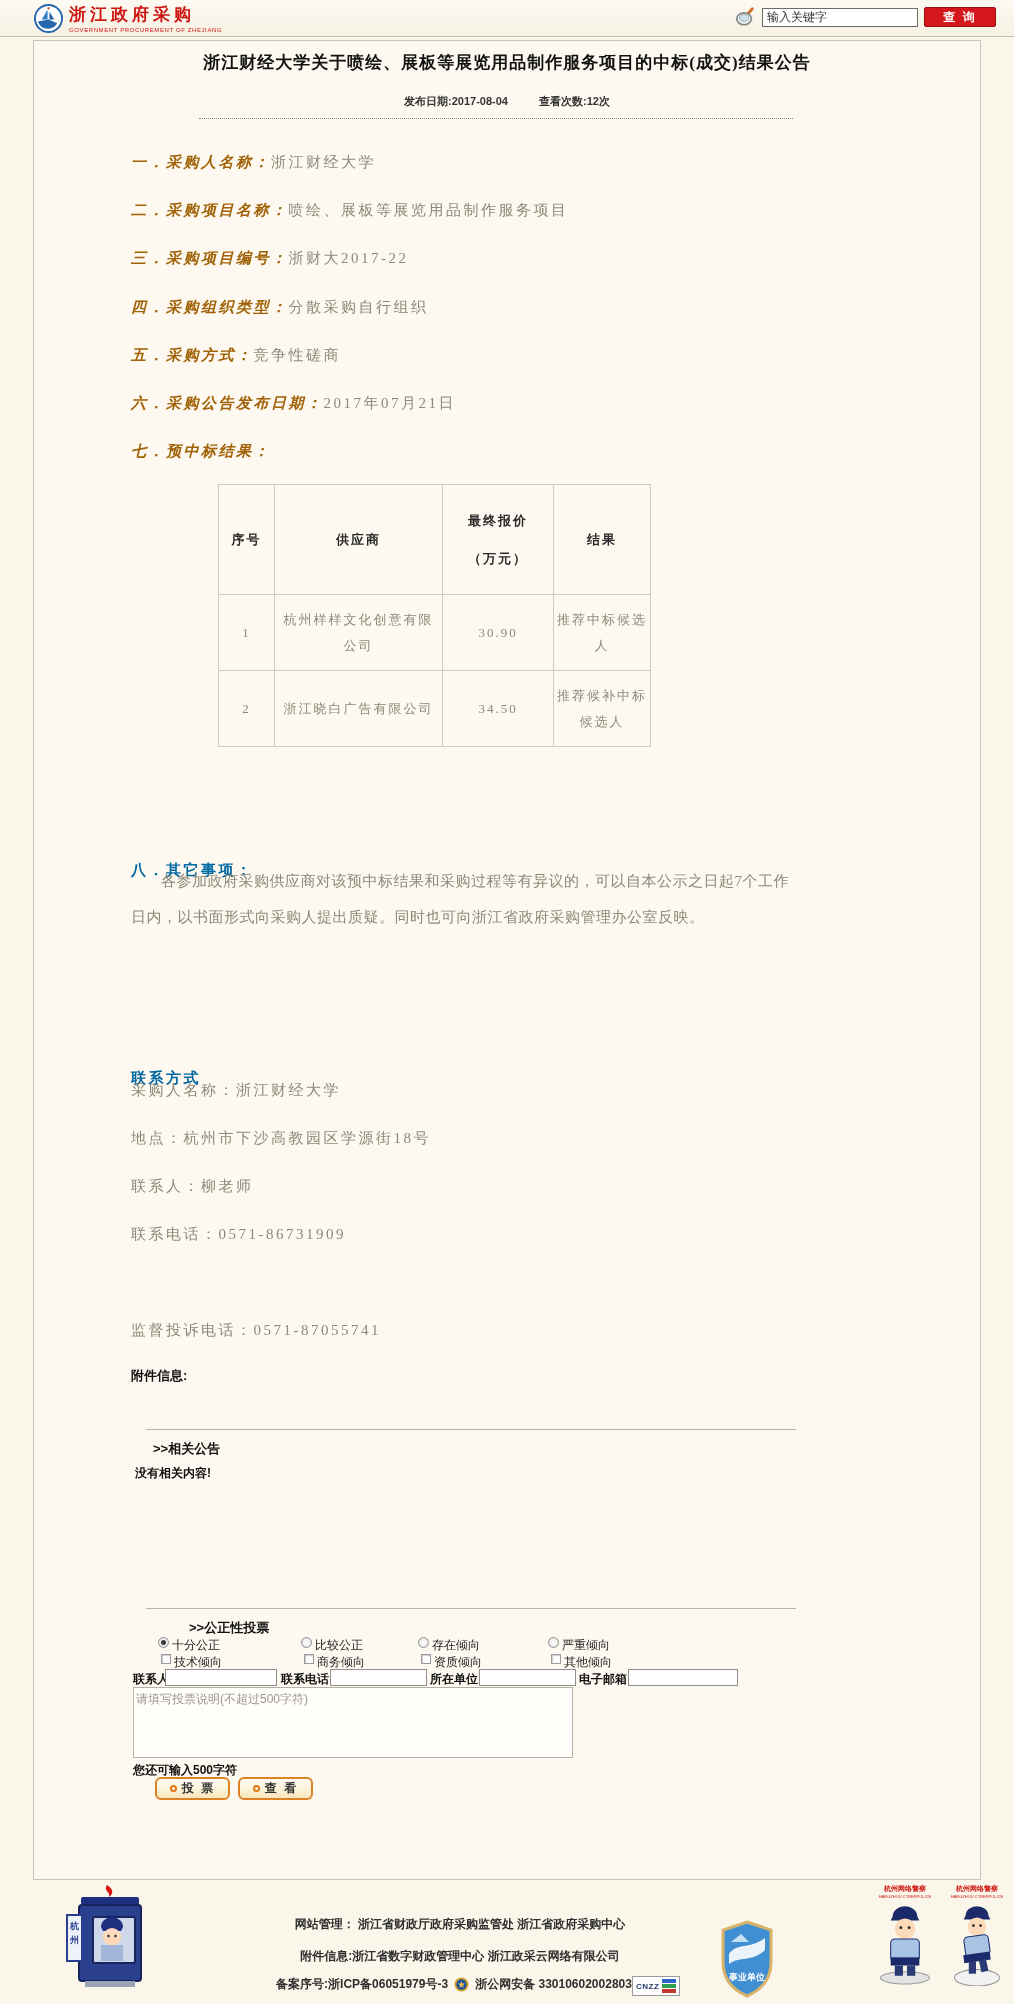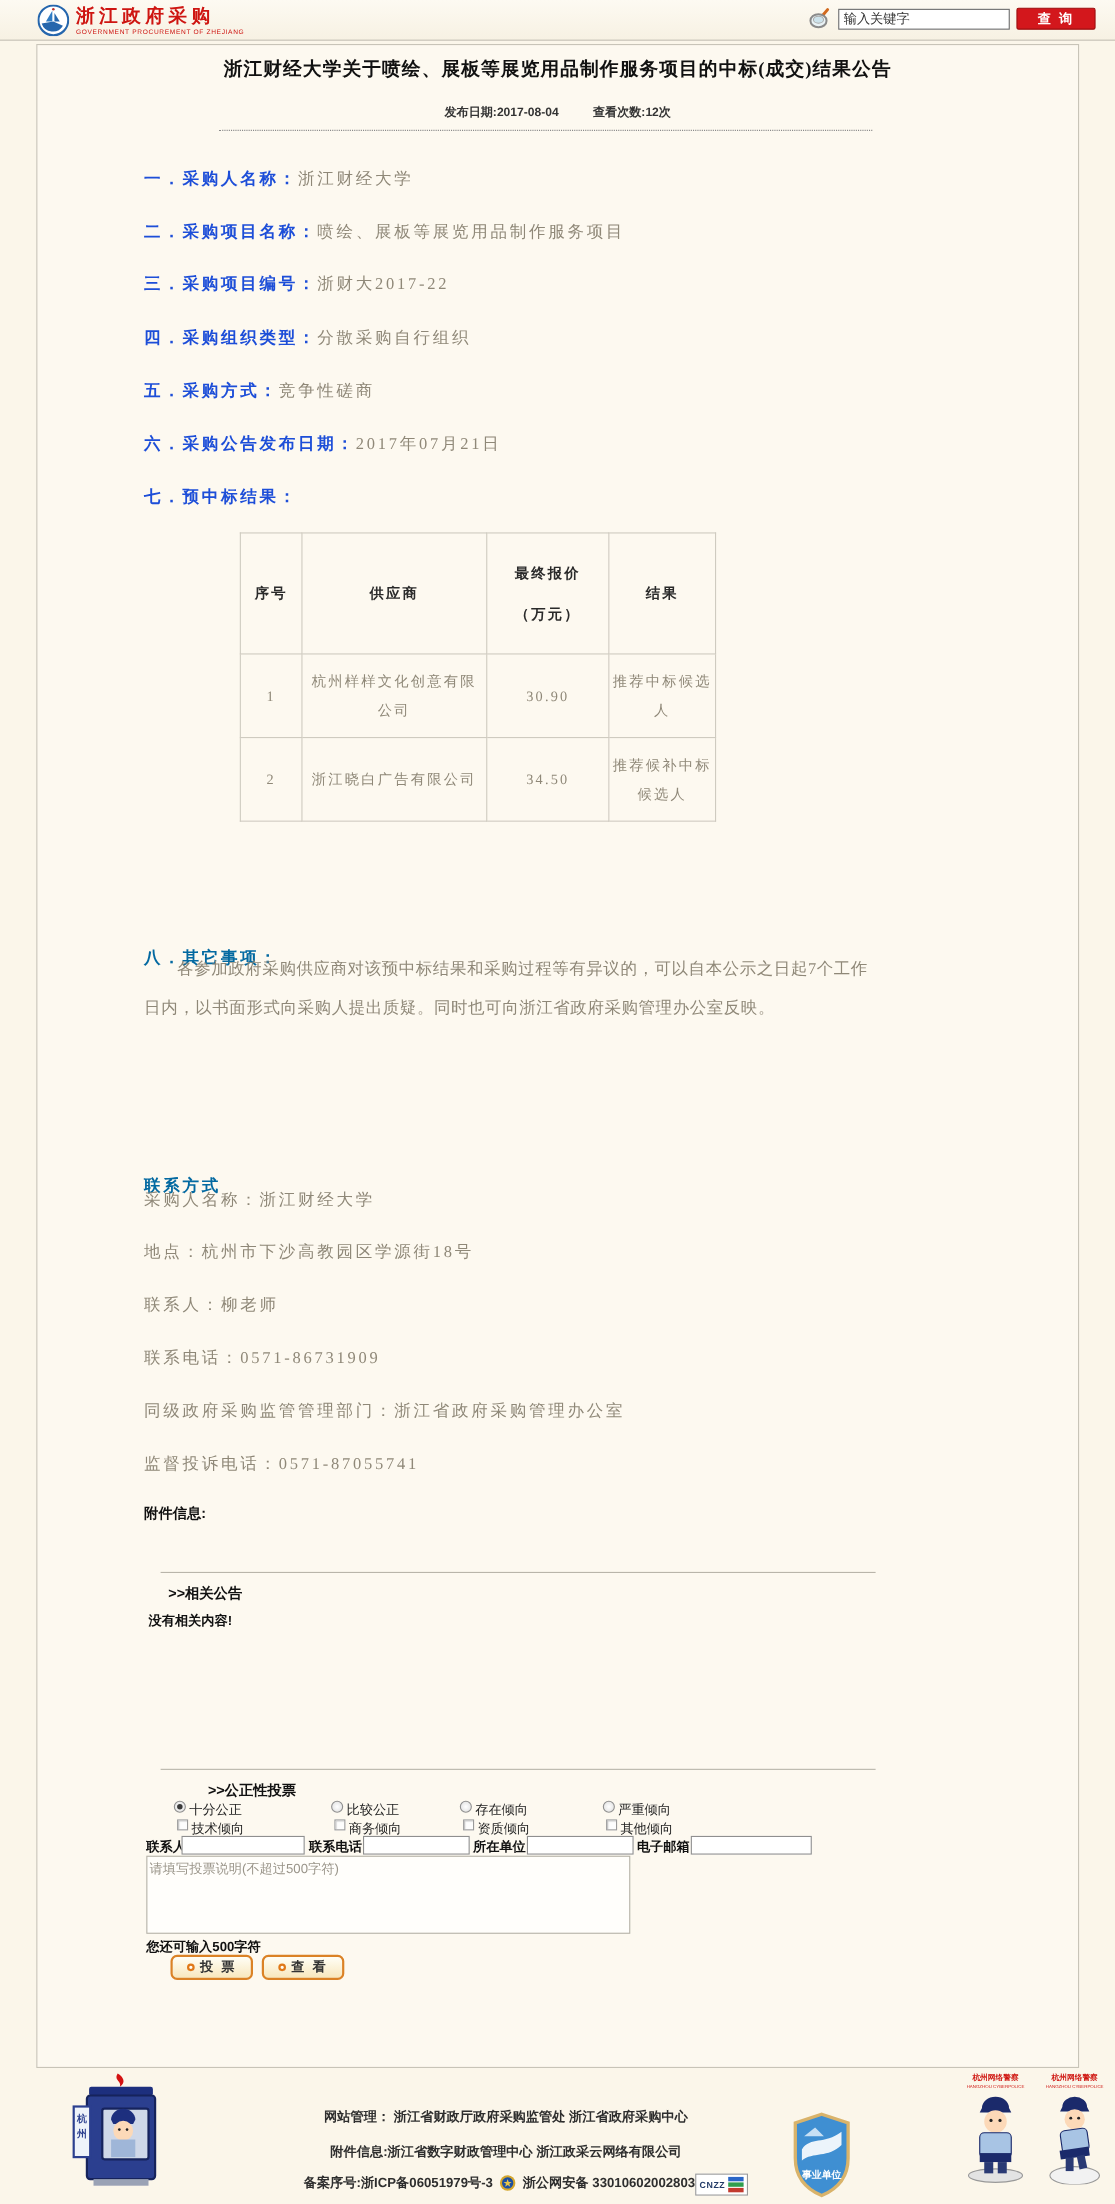--- a/index.html
+++ b/index.html
@@ -29,21 +29,21 @@
   .title { position:absolute; top:10px; left:0; width:100%; text-align:center;
            font-size:17px; font-weight:bold; color:#111; letter-spacing:1px;
            font-family:"Liberation Serif","DejaVu Serif",serif; }
   .meta { position:absolute; top:53px; left:0; width:100%; text-align:center;
           font-size:11px; font-weight:bold; color:#333; }
   .meta span { margin:0 14px; }
   .dotted { position:absolute; top:77px; left:165px; width:594px; border-top:1px dotted #8a8a8a; }
 
   .item { position:absolute; left:97px; font-size:15px; letter-spacing:2.5px; white-space:nowrap;
           font-family:"Liberation Serif","DejaVu Serif",serif; }
-  .item b { color:#1d4ed8; font-weight:bold; }
+  .item b { color:#a16207; font-weight:bold;font-style:italic; }
   .item span { color:#8f8878; }
 
   
   .result-table { position:absolute; left:184px; top:443px; border-collapse:collapse;
                   table-layout:fixed; font-family:"Liberation Serif","DejaVu Serif",serif; }
   .result-table th, .result-table td { border:1px solid #cfcbc0; text-align:center; vertical-align:middle;
                   font-size:13px; letter-spacing:2px; padding:2px; }
   .result-table th { font-weight:bold; color:#2a2a2a; height:110px; }
   .result-table td { color:#8f8878; height:76px; line-height:26px; }
   .price-head div { line-height:20px; }
@@ -194,21 +194,20 @@
     </table>
 
     <div class="sec-label" style="top:787px">八．其它事项：</div>
     <div class="para">各参加政府采购供应商对该预中标结果和采购过程等有异议的，可以自本公示之日起7个工作日内，以书面形式向采购人提出质疑。同时也可向浙江省政府采购管理办公室反映。</div>
 
     <div class="sec-label" style="top:995px">联系方式</div>
     <div class="c-line" style="top:1040px">采购人名称：浙江财经大学</div>
     <div class="c-line" style="top:1088px">地点：杭州市下沙高教园区学源街18号</div>
     <div class="c-line" style="top:1136px">联系人：柳老师</div>
     <div class="c-line" style="top:1184px">联系电话：0571-86731909</div>
-    <div class="c-line" style="top:1232px">同级政府采购监管管理部门：浙江省政府采购管理办公室</div>
     <div class="c-line" style="top:1280px">监督投诉电话：0571-87055741</div>
 
     <div class="attach">附件信息:</div>
 
     <div class="hline" style="top:1388px"></div>
     <div class="sub-head" style="left:119px; top:1399px">&gt;&gt;相关公告</div>
     <div class="no-content">没有相关内容!</div>
 
     <div class="hline" style="top:1567px"></div>
     <div class="sub-head" style="left:155px; top:1578px">&gt;&gt;公正性投票</div>

